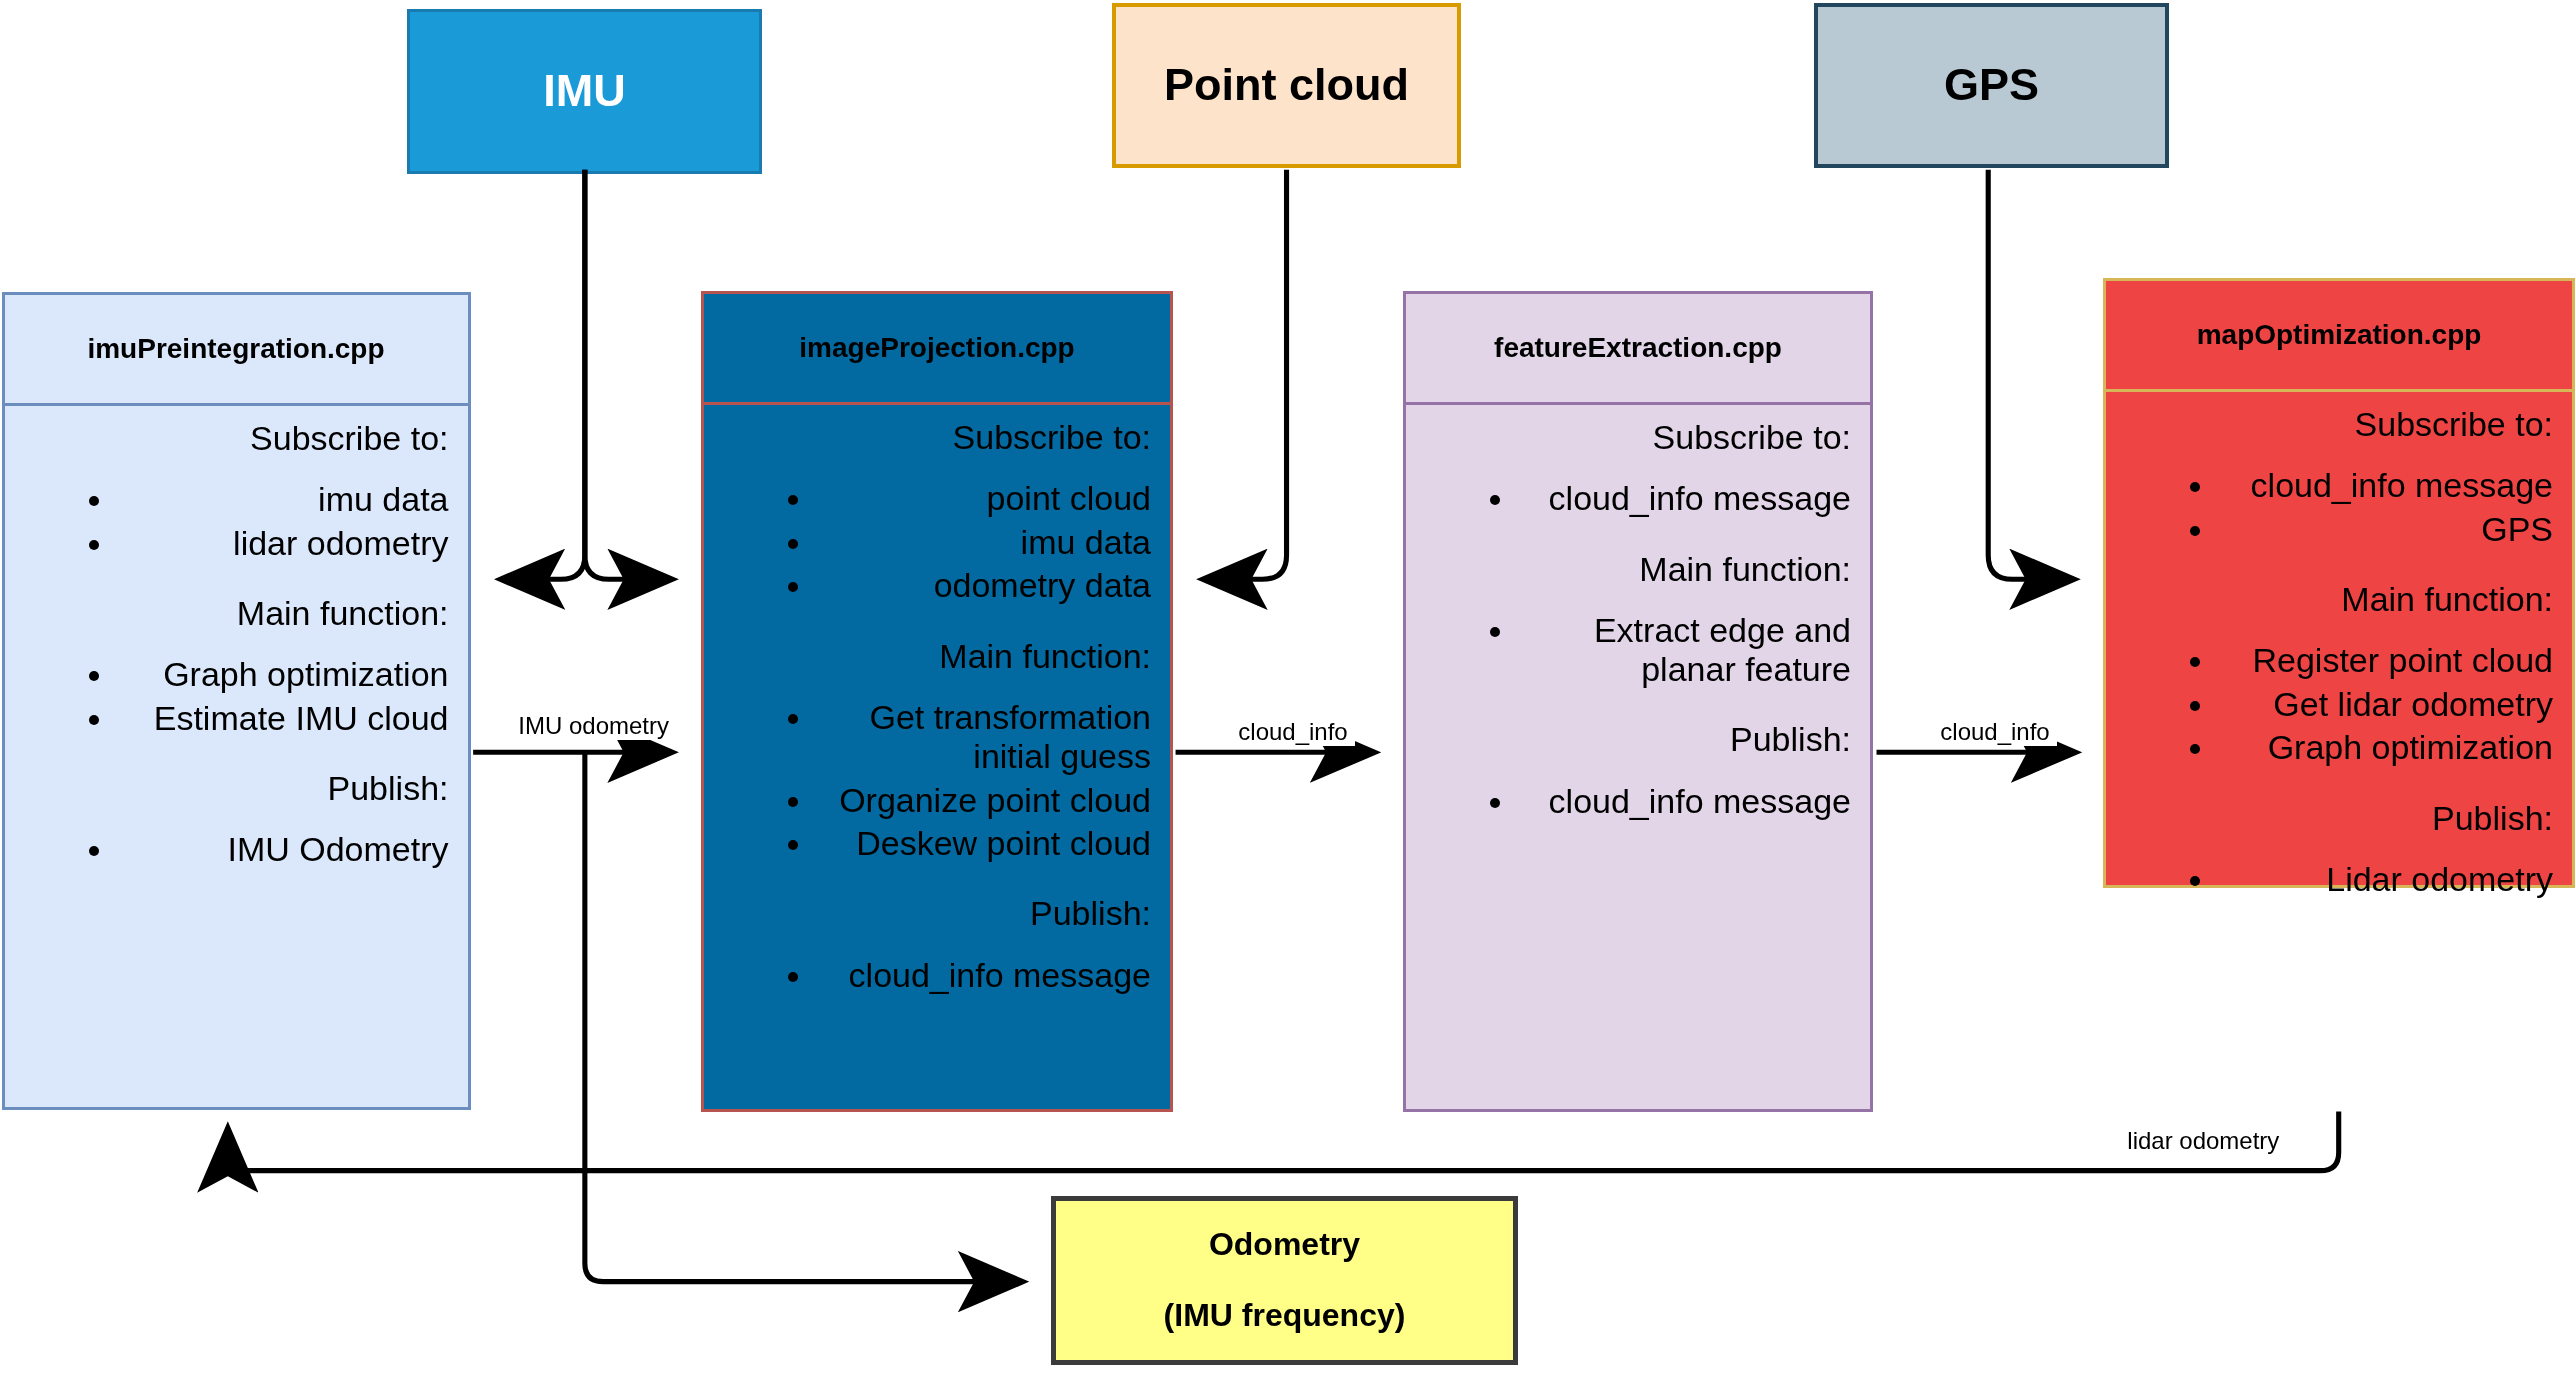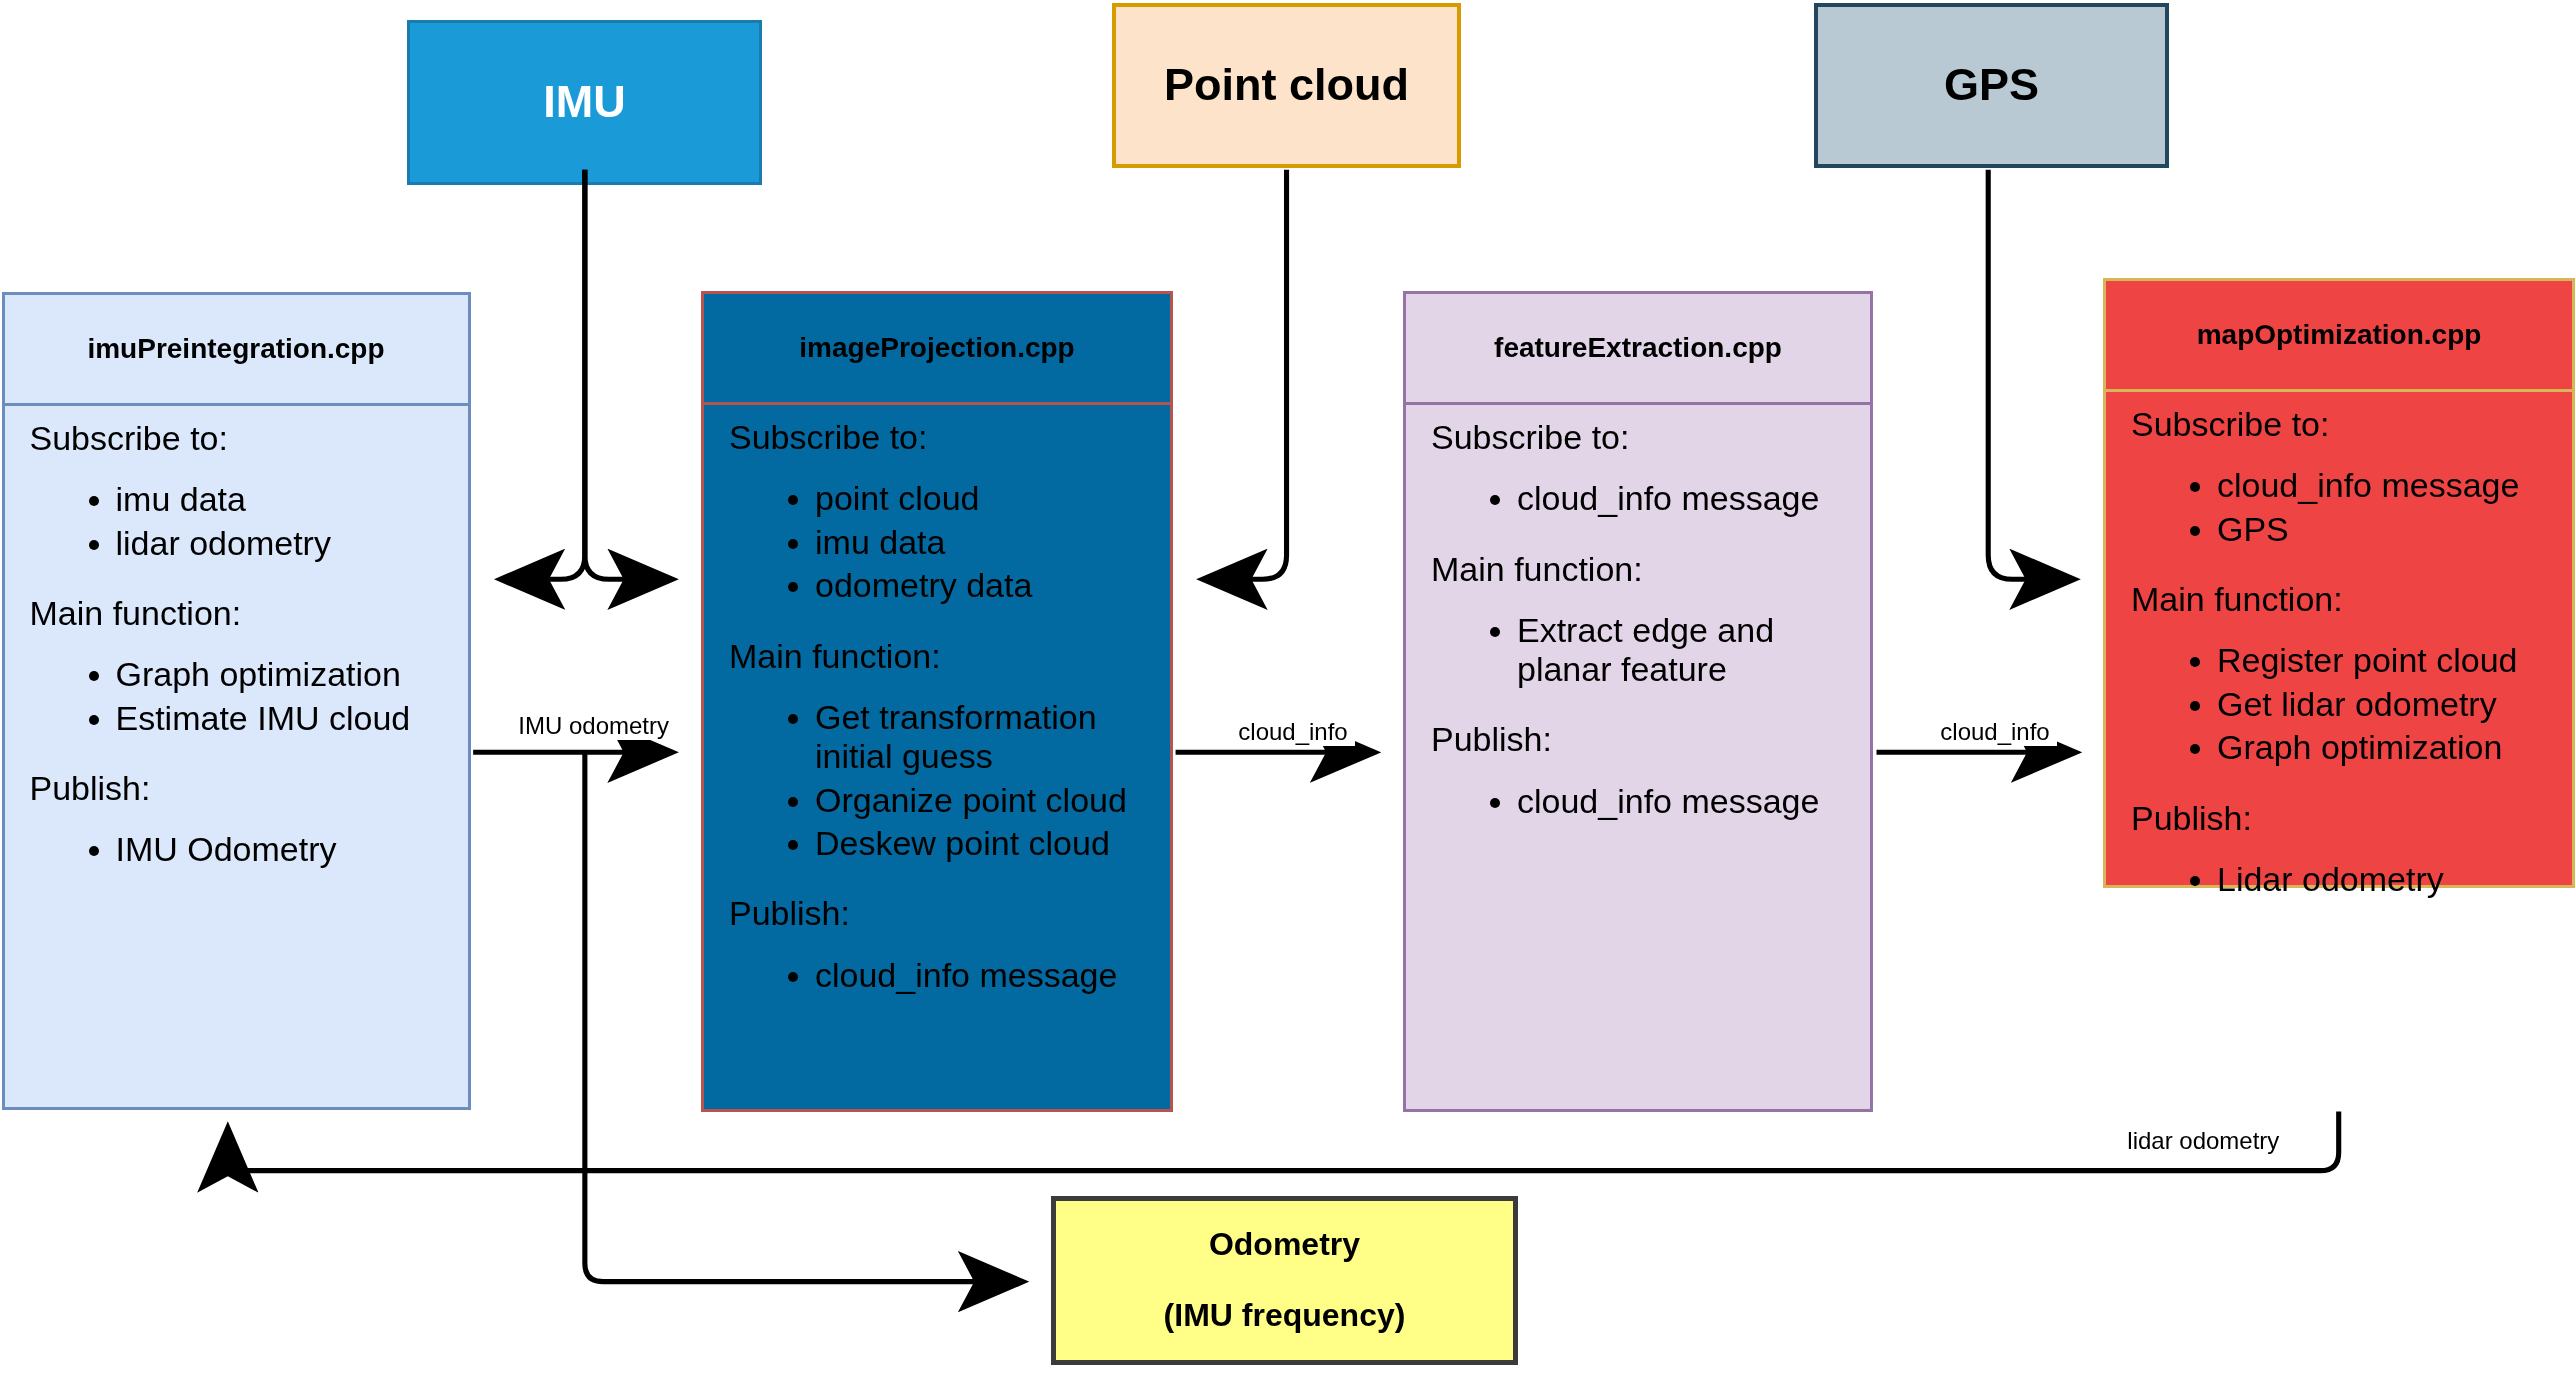--- a/index.html
+++ b/index.html
@@ -10,39 +10,39 @@
   #stage{position:relative;width:2576px;height:1379px;}
 
   
   .srcbox{
     position:absolute;display:flex;align-items:center;justify-content:center;
     font-weight:bold;text-align:center;line-height:1.12;
     box-sizing:border-box;
   }
   .srcbox span{display:block;}
 
-  #imu-box{left:407px;top:20px;width:355px;height:165px;
+  #imu-box{left:407px;top:9px;width:355px;height:165px;
     background:#1b9ad8;border:3.7px solid #1a7bb0;color:#ffffff;font-size:45px;}
   #pointcloud-box{left:1112px;top:2.9px;width:349px;height:165px;
     background:#fde3c9;border:4.4px solid #d79b00;color:#000000;font-size:45px;}
   #gps-box{left:1814px;top:2.9px;width:355px;height:165px;
     background:#b8c9d4;border:4.4px solid #23465f;color:#000000;font-size:45px;}
   #odometry-box{left:1051px;top:1196px;width:467px;height:169px;
     background:#ffff88;border:5.1px solid #3b3b3b;color:#000000;font-size:32px;}
 
   
   .modbox{position:absolute;box-sizing:border-box;}
   .modbox .mod-title{
     box-sizing:border-box;width:100%;height:111px;
     display:flex;align-items:center;justify-content:center;
     font-weight:bold;font-size:28px;color:#000;
   }
   .modbox .mod-body{
     box-sizing:border-box;padding:13px 19px 7.3px 25px;
-    font-size:34px;color:#000;line-height:1.16;
+    font-size:34px;color:#000;line-height:1.16;text-align:right;
   }
   .modbox .mod-body p{margin:0 0 0 0;}
   .modbox .mod-body ul{
     margin:22px 0 31px 0;padding-left:86px;list-style:disc;
   }
   .modbox .mod-body li{margin:0 0 4.4px 0;line-height:1.15;}
 
   #imu-pre{left:1.5px;top:292px;width:469px;height:818px;
     background:#dbe8fb;border:3.7px solid #6c8ebf;}
   #imu-pre .mod-title{border-bottom:3.7px solid #6c8ebf;}

